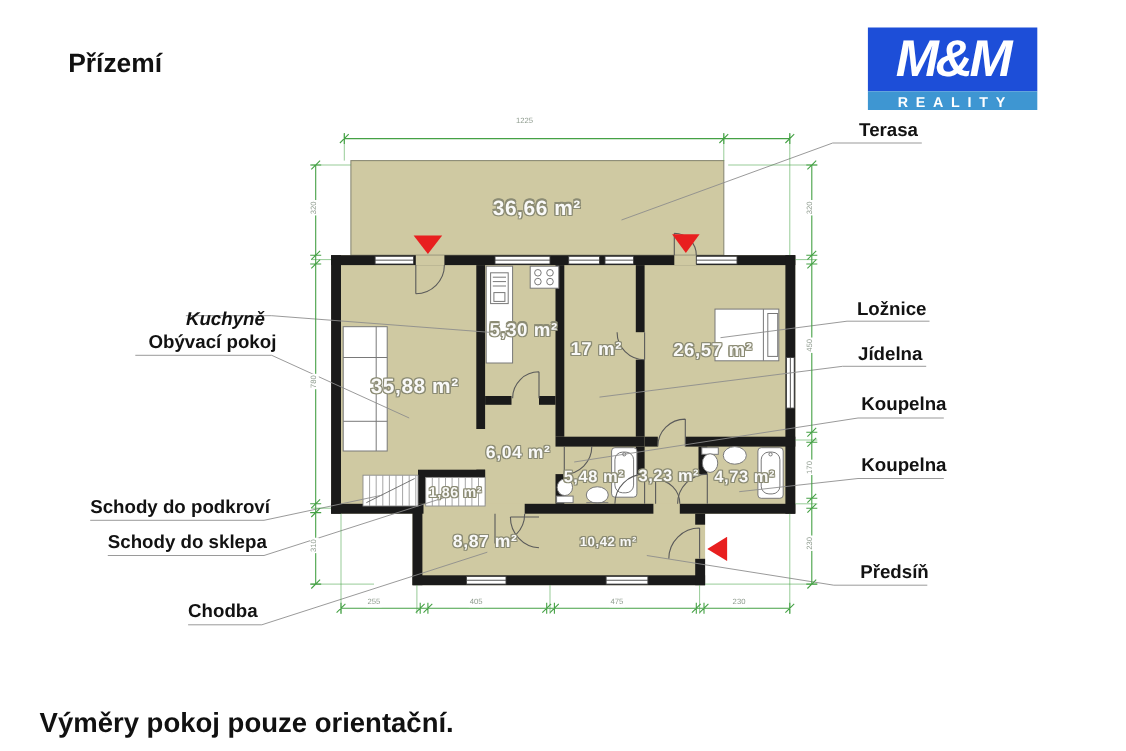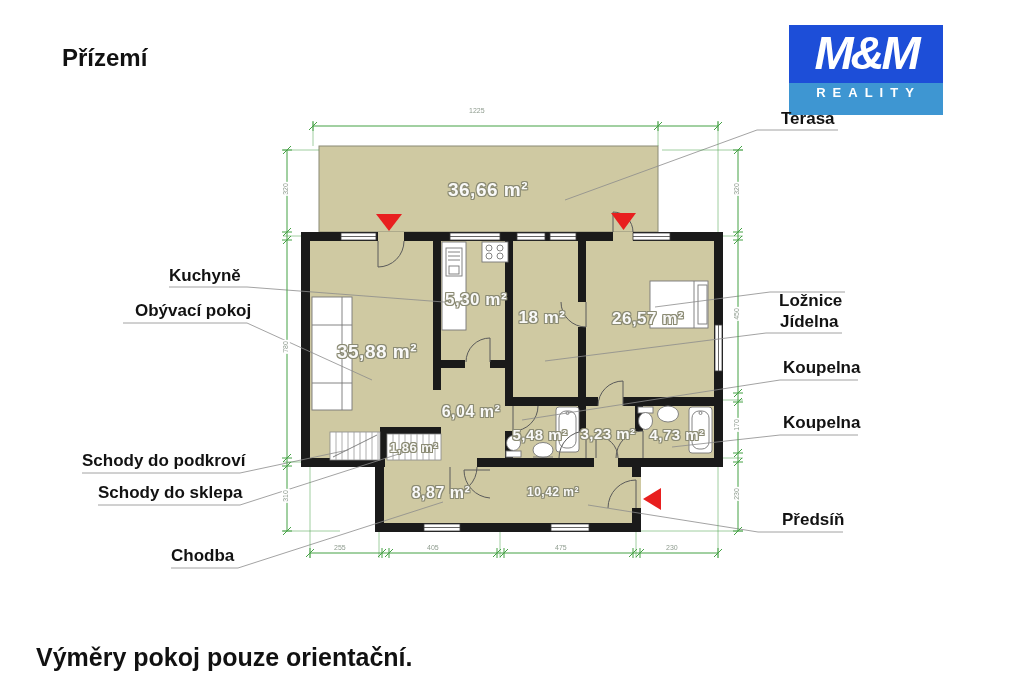--- a/index.html
+++ b/index.html
@@ -4,21 +4,21 @@
 <style>
   html,body{margin:0;padding:0;background:#ffffff;}
   #canvas{position:relative;width:1024px;height:683px;background:#ffffff;overflow:hidden;
           font-family:"Liberation Sans","DejaVu Sans",sans-serif;}
   #plan-svg{position:absolute;left:0;top:0;width:1024px;height:683px;}
   .page-title{position:absolute;left:62px;top:44px;font-size:24px;font-weight:bold;color:#111;}
   .disclaimer{position:absolute;left:36px;top:643px;font-size:25px;font-weight:bold;color:#111;}
   .logo{position:absolute;left:789px;top:25px;width:154px;}
   .logo-top{height:58px;background:#1d4ed8;color:#fff;font-weight:bold;font-style:italic;
             font-size:47px;line-height:56px;text-align:center;letter-spacing:-3px;}
-  .logo-bottom{height:32px;background:#3e96d2;color:#fff;font-weight:bold;font-size:13px;
+  .logo-bottom{height:17px;background:#3e96d2;color:#fff;font-weight:bold;font-size:13px;
                line-height:20px;text-align:center;letter-spacing:7px;padding-left:5px;}
   .callout{position:absolute;font-size:17px;font-weight:bold;color:#121212;white-space:nowrap;}
   .area{position:absolute;transform:translate(-50%,-50%);font-weight:bold;color:rgba(255,255,255,.95);
         white-space:nowrap;letter-spacing:.5px;
         text-shadow:1px 0 0 #8b8b74,-1px 0 0 #8b8b74,0 1px 0 #8b8b74,0 -1px 0 #8b8b74,
                     1px 1px 0 #8b8b74,-1px -1px 0 #8b8b74,1px -1px 0 #8b8b74,-1px 1px 0 #8b8b74;}
   .dim{position:absolute;font-size:7px;color:#8f9c8f;background:#fff;padding:0 1px;line-height:8px;}
   .dim.v{transform:rotate(-90deg);transform-origin:center;}
 </style>
 </head>
@@ -193,34 +193,34 @@
 
   <div class="page-title">Přízemí</div>
   <div class="logo">
     <div class="logo-top">M&amp;M</div>
     <div class="logo-bottom">REALITY</div>
   </div>
 
   <div class="area" style="left:488px;top:190px;font-size:19px;">36,66 m²</div>
   <div class="area" style="left:377px;top:352px;font-size:19px;">35,88 m²</div>
   <div class="area" style="left:476px;top:300px;font-size:17px;">5,30 m²</div>
-  <div class="area" style="left:542px;top:318px;font-size:17px;">18 m²</div>
+  <div class="area" style="left:542px;top:318px;font-size:17px;">17 m²</div>
   <div class="area" style="left:648px;top:319px;font-size:17px;">26,57 m²</div>
   <div class="area" style="left:471px;top:412px;font-size:16px;">6,04 m²</div>
   <div class="area" style="left:540px;top:434px;font-size:15px;">5,48 m²</div>
   <div class="area" style="left:608px;top:433px;font-size:15px;">3,23 m²</div>
   <div class="area" style="left:677px;top:434px;font-size:15px;">4,73 m²</div>
   <div class="area" style="left:414px;top:447px;font-size:13px;">1,86 m²</div>
   <div class="area" style="left:441px;top:493px;font-size:16px;">8,87 m²</div>
   <div class="area" style="left:553px;top:492px;font-size:12px;">10,42 m²</div>
 
   <div class="callout" style="left:781px;top:109px;">Terasa</div>
-  <div class="callout" style="left:169px;top:266px;">Kuchyně</div>
+  <div class="callout" style="left:169px;top:280px;font-style:italic;">Kuchyně</div>
   <div class="callout" style="left:123px;top:301px;margin-left:12px;">Obývací pokoj</div>
-  <div class="callout" style="left:779px;top:271px;margin-top:20px;">Ložnice</div>
+  <div class="callout" style="left:779px;top:271px;">Ložnice</div>
   <div class="callout" style="left:780px;top:312px;">Jídelna</div>
   <div class="callout" style="left:783px;top:358px;">Koupelna</div>
   <div class="callout" style="left:783px;top:413px;">Koupelna</div>
   <div class="callout" style="left:782px;top:510px;">Předsíň</div>
   <div class="callout" style="left:98px;top:483px;">Schody do sklepa</div>
   <div class="callout" style="left:82px;top:451px;">Schody do podkroví</div>
   <div class="callout" style="left:171px;top:546px;">Chodba</div>
 
   <div class="dim" style="left:468px;top:107px;">1225</div>
   <div class="dim" style="left:333px;top:544px;">255</div>

